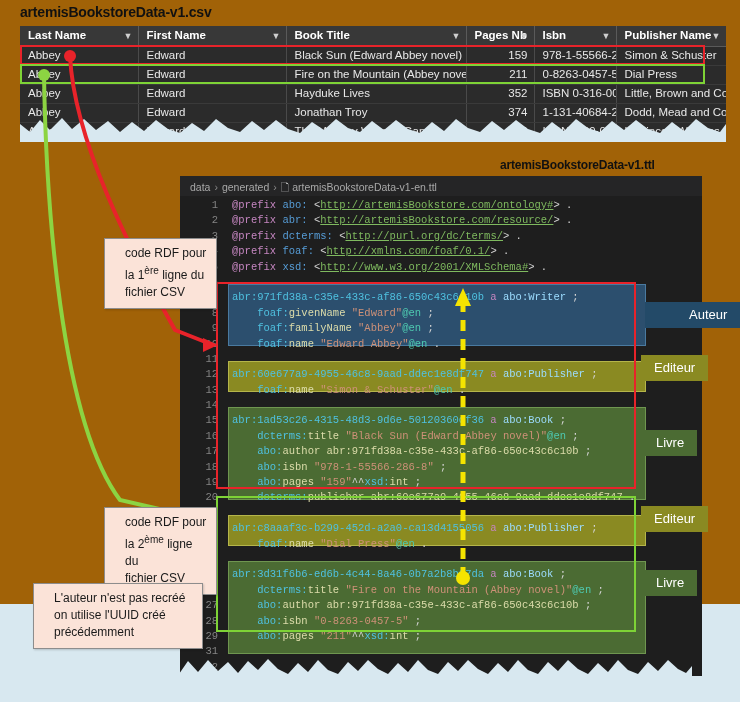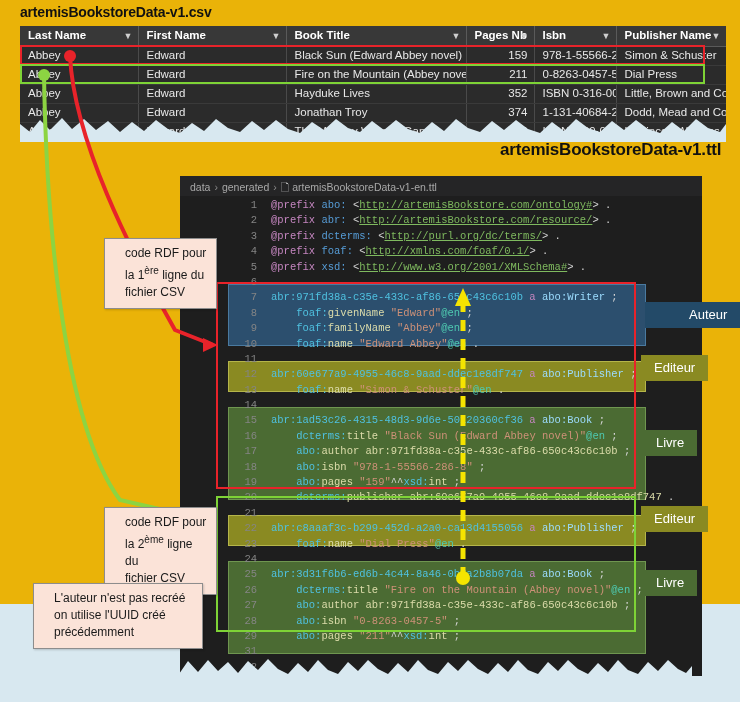--- a/index.html
+++ b/index.html
@@ -3,21 +3,21 @@
 <meta charset="utf-8">
 <style>
   * { box-sizing: border-box; }
   html, body {
     margin: 0; padding: 0;
     width: 740px; height: 702px;
     background: #d8e8f0;
     font-family: "Liberation Sans", sans-serif;
     overflow: hidden;
   }
-  #root { position: relative; width: 740px; height: 604px; background: #eab308; }
+  #root { position: relative; width: 740px; height: 604px; background: #a16207; }
 
   
   .csv-title {
     position: absolute; left: 20px; top: 4px;
     font-size: 14px; font-weight: 700; color: #111;
     letter-spacing: -0.2px;
   }
   .csv-panel {
     position: absolute; left: 20px; top: 26px;
     width: 706px; height: 112px;
@@ -63,22 +63,22 @@
   }
 
   
   .torn-csv {
     position: absolute; left: 20px; top: 110px;
     width: 706px; height: 32px; z-index: 7;
   }
 
   
   .ttl-title {
-    position: absolute; left: 500px; top: 140px;
-    font-size: 17px; font-weight: 700; color: #111;
+    position: absolute; left: 500px; top: 158px;
+    font-size: 12px; font-weight: 700; color: #111;
     letter-spacing: -0.2px;
   }
   .ttl-panel {
     position: absolute; left: 180px; top: 176px;
     width: 522px; height: 500px;
     background: #1e1e1e;
     overflow: hidden;
   }
   .breadcrumb {
     height: 20px; background: #252526; color: #a8a8a8;
@@ -94,21 +94,21 @@
     font-family: "Liberation Mono", monospace;
     font-size: 10.5px; line-height: 15.4px;
     color: #d4d4d4;
     padding-top: 2px;
   }
   .ln {
     display: inline-block; width: 38px;
     text-align: right; color: #858585;
     margin-right: 14px; user-select: none;
   }
-  .line { white-space: pre; height: 15.4px; margin-left: 39px; }
+  .line { white-space: pre; height: 15.4px; }
 
   
   .kw    { color: #c586c0; }
   .pfx   { color: #569cd6; }
   .uri   { color: #7fba5f; text-decoration: underline; }
   .subj  { color: #4fc1e0; }
   .pred1 { color: #4fc1e0; }
   .pred2 { color: #dcdcaa; }
   .lit   { color: #ce9178; }
   .lang  { color: #4ec9b0; }

